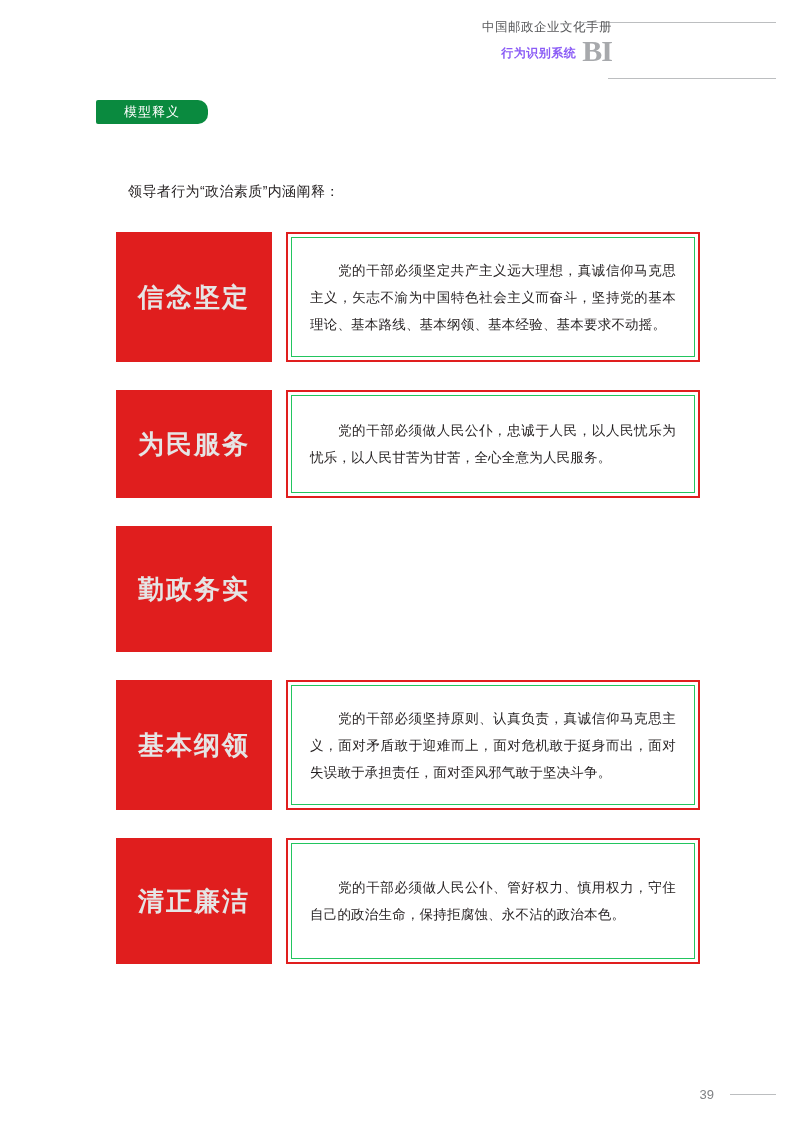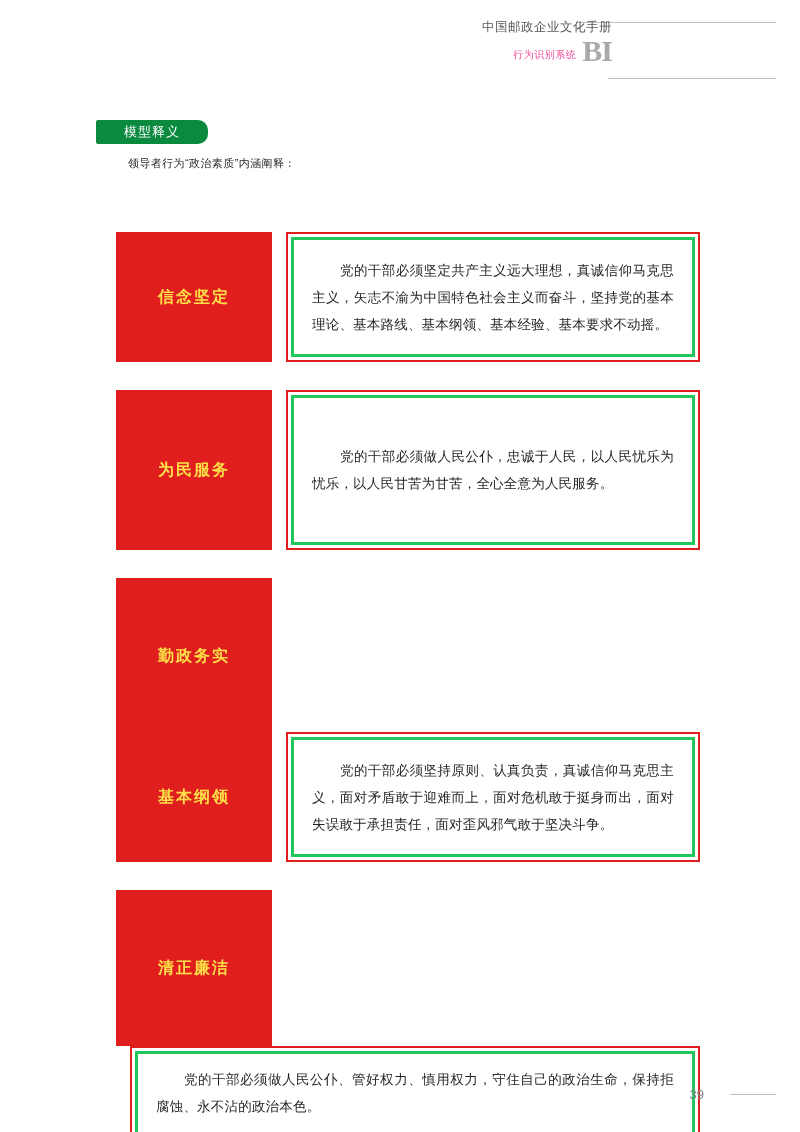--- a/index.html
+++ b/index.html
@@ -44,23 +44,23 @@
     color: #58595b;
     letter-spacing: .5px;
   }
   .header-line2-wrap {
     display: flex;
     align-items: flex-end;
     justify-content: flex-end;
     gap: 6px;
   }
   .header-line2 {
-    font-size: 10px;
-    color: #ec4899;
-    font-weight: normal;
+    font-size: 12px;
+    color: #8b5cf6;
+    font-weight: bold;
     letter-spacing: .5px;
     padding-bottom: 2px;
   }
   .header-bi {
     font-size: 30px;
     font-weight: bold;
     color: #a7a9ac;
     font-family: Liberation Serif, serif;
     letter-spacing: -1px;
     line-height: .9;
@@ -70,40 +70,40 @@
     top: 78px;
     left: 608px;
     width: 168px;
     height: 1px;
     background: #bcbec0;
   }
 
   
   .section-tag {
     position: absolute;
-    top: 120px;
+    top: 100px;
     left: 96px;
     width: 112px;
     height: 24px;
     background: #0a8a3f;
     color: #ffffff;
     font-size: 13px;
     letter-spacing: 1px;
     display: flex;
     align-items: center;
     justify-content: center;
     border-radius: 2px 10px 10px 2px;
   }
 
   
   .intro {
     position: absolute;
-    top: 156px;
+    top: 183px;
     left: 128px;
-    font-size: 11px;
+    font-size: 14px;
     color: #231f20;
     letter-spacing: .4px;
   }
 
   
   .rows {
     position: absolute;
     top: 232px;
     left: 116px;
     width: 584px;
@@ -115,63 +115,63 @@
   }
   .row-label {
     width: 156px;
     flex: 0 0 156px;
     background: #e01e1e;
     display: flex;
     align-items: center;
     justify-content: center;
   }
   .row-label span {
-    color: #fde047;
-    font-size: 16px;
+    color: #e5e5e5;
+    font-size: 26px;
     font-weight: bold;
     letter-spacing: 2px;
     font-family: "DejaVu Sans", "Liberation Sans", sans-serif;
   }
   .row-body {
     flex: 1 1 auto;
     margin-left: 14px;
     border: 2px solid #e01e1e;
     padding: 3px;
     display: flex;
   }
   .row-body-inner {
-    border: 3px solid #22c55e;
+    border: 1px solid #22c55e;
     flex: 1 1 auto;
     display: flex;
     align-items: center;
     padding: 12px 18px;
     box-sizing: border-box;
   }
   .row-body-inner p {
     margin: 0;
     font-size: 13.5px;
     line-height: 2.0;
     color: #231f20;
     text-indent: 28px;
     letter-spacing: .2px;
     text-align: justify;
   }
 
   .h-130 { height: 130px; }
-  .h-128 { height: 160px; }
-  .h-126 { height: 126px; flex-direction: column; }
+  .h-128 { height: 108px; }
+  .h-126 { height: 126px; }
 
   
   .footer {
     position: absolute;
     bottom: 30px;
     right: 24px;
     display: flex;
     align-items: center;
-    gap: 26px;
+    gap: 16px;
   }
   .footer-page {
     font-size: 13px;
     color: #808285;
   }
   .footer-rule {
     width: 46px;
     height: 1px;
     background: #bcbec0;
   }

